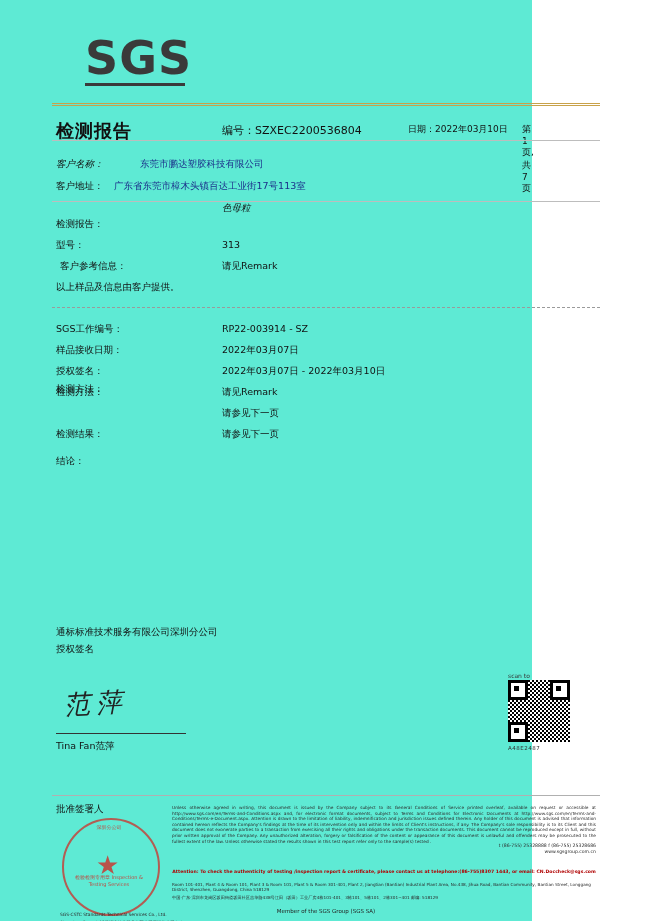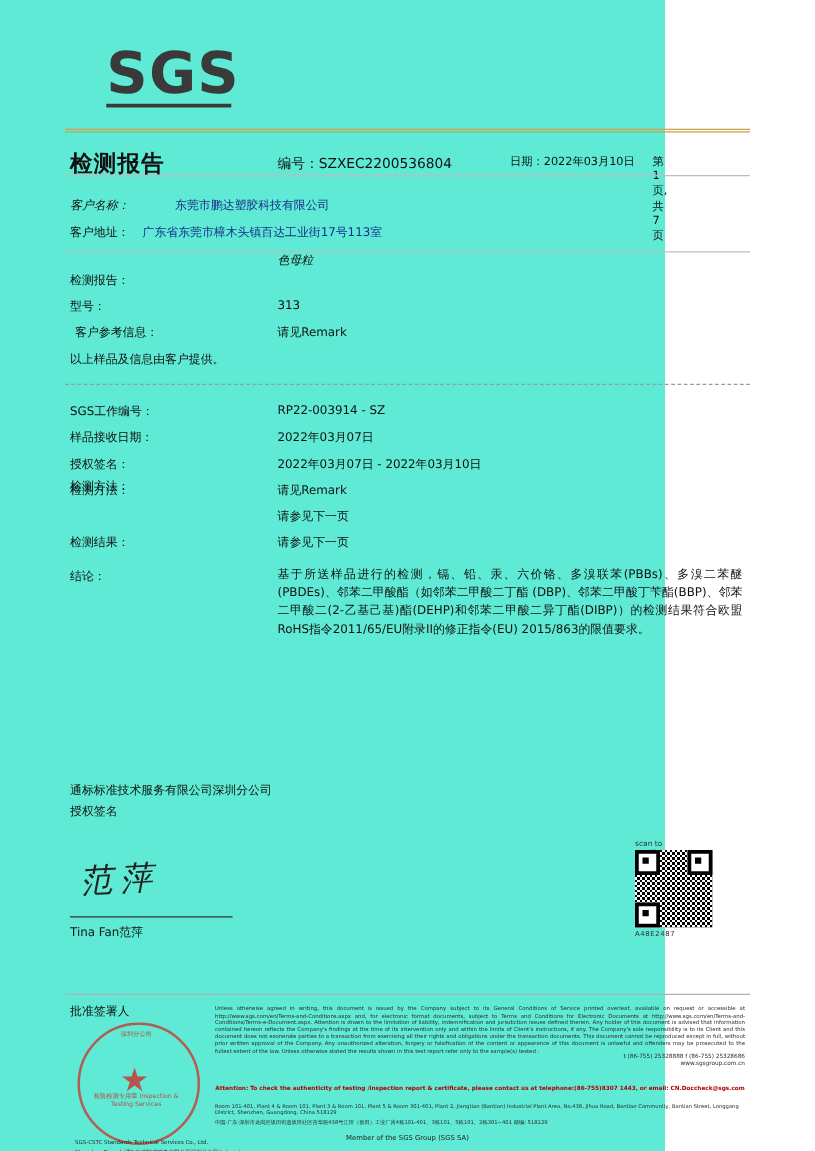--- a/index.html
+++ b/index.html
@@ -407,21 +407,20 @@
   <div class="fld-label" style="left:56px; top:386px;">检测方法：</div>
   <div class="fld-value" style="left:222px; top:386px;">请见Remark</div>
 
   <div class="fld-label" style="left:56px; top:383px;">检测方法：</div>
   <div class="fld-value" style="left:222px; top:407px;">请参见下一页</div>
 
   <div class="fld-label" style="left:56px; top:428px;">检测结果：</div>
   <div class="fld-value" style="left:222px; top:428px;">请参见下一页</div>
 
   <div class="fld-label" style="left:56px; top:455px;">结论：</div>
-  <div class="concl-text" style="top:453px;">基于所送样品进行的检测，镉、铅、汞、六价铬、多溴联苯(PBBs)、多溴二苯醚(PBDEs)、邻苯二甲酸酯（如邻苯二甲酸二丁酯 (DBP)、邻苯二甲酸丁苄酯(BBP)、邻苯二甲酸二(2-乙基己基)酯(DEHP)和邻苯二甲酸二异丁酯(DIBP)）的检测结果符合欧盟RoHS指令2011/65/EU附录II的修正指令(EU) 2015/863的限值要求。</div>
 
   <div class="sig-company">通标标准技术服务有限公司深圳分公司</div>
   <div class="sig-auth">授权签名</div>
   <div class="sig-script">范萍</div>
   <div class="sig-line"></div>
   <div class="sig-name">Tina Fan范萍</div>
   <div class="sig-role">批准签署人</div>
 
   <div class="qr-caption">scan to see the report</div>
   <div class="qr-box">

